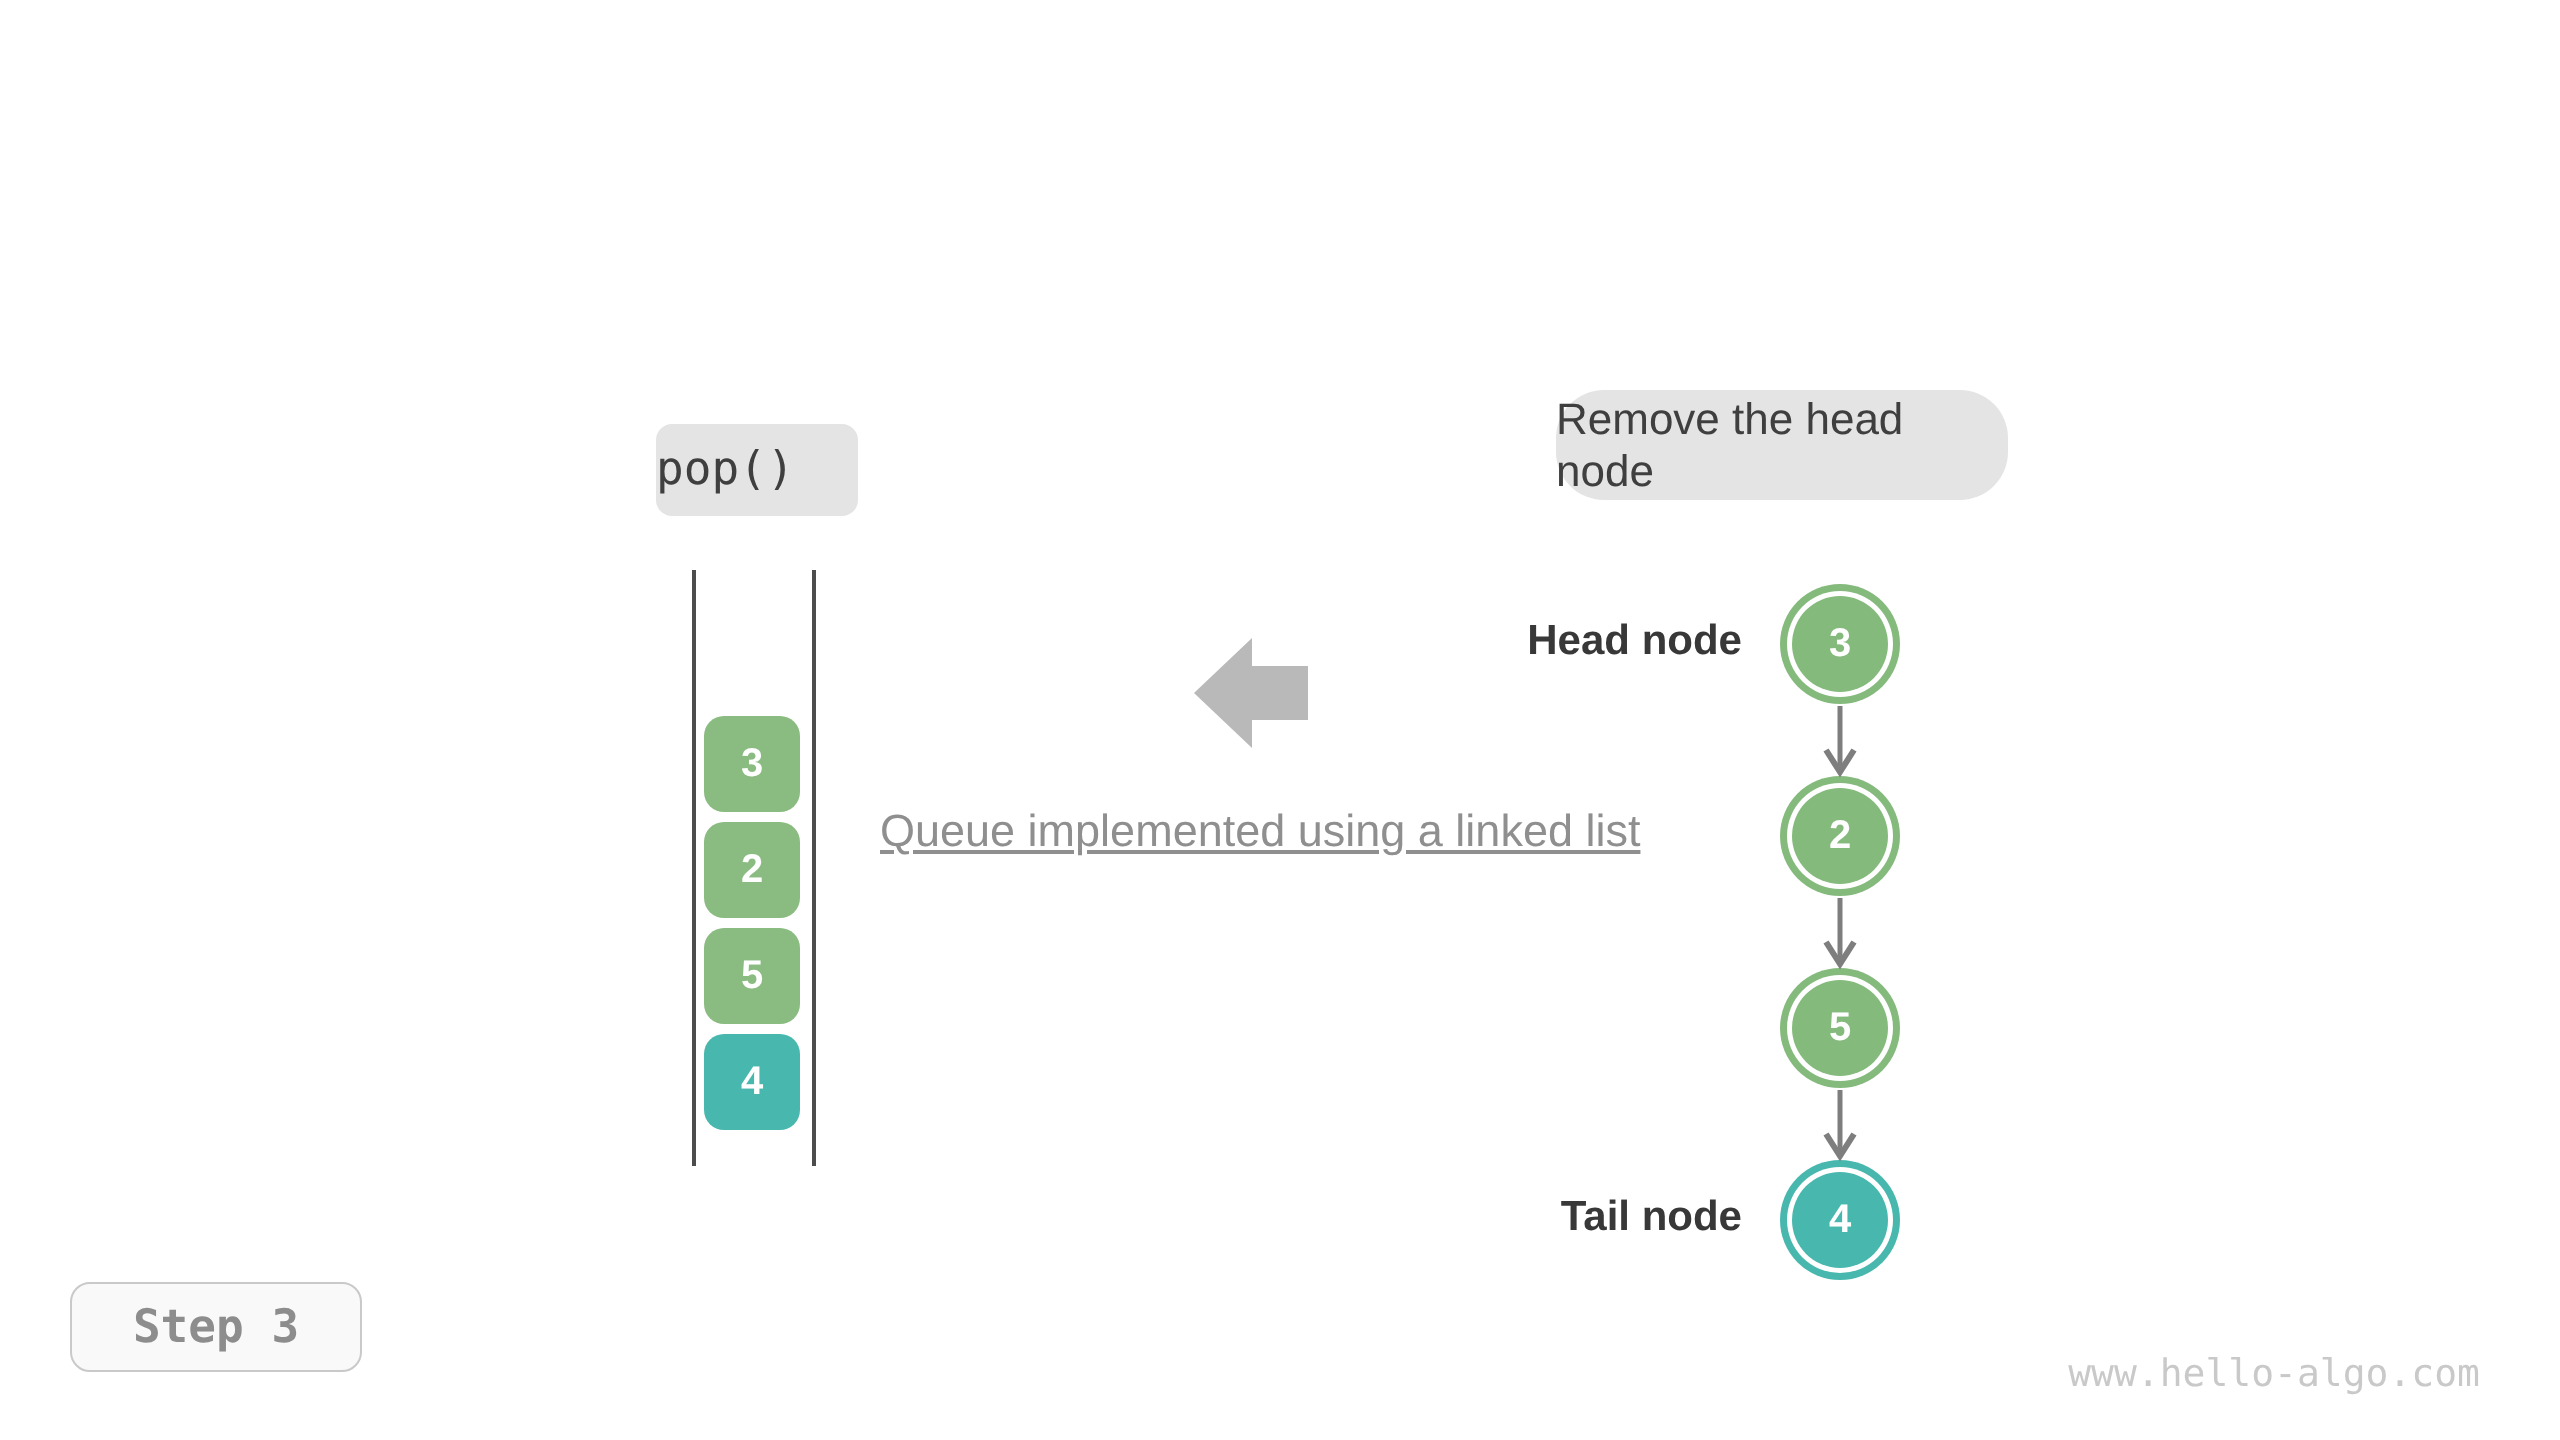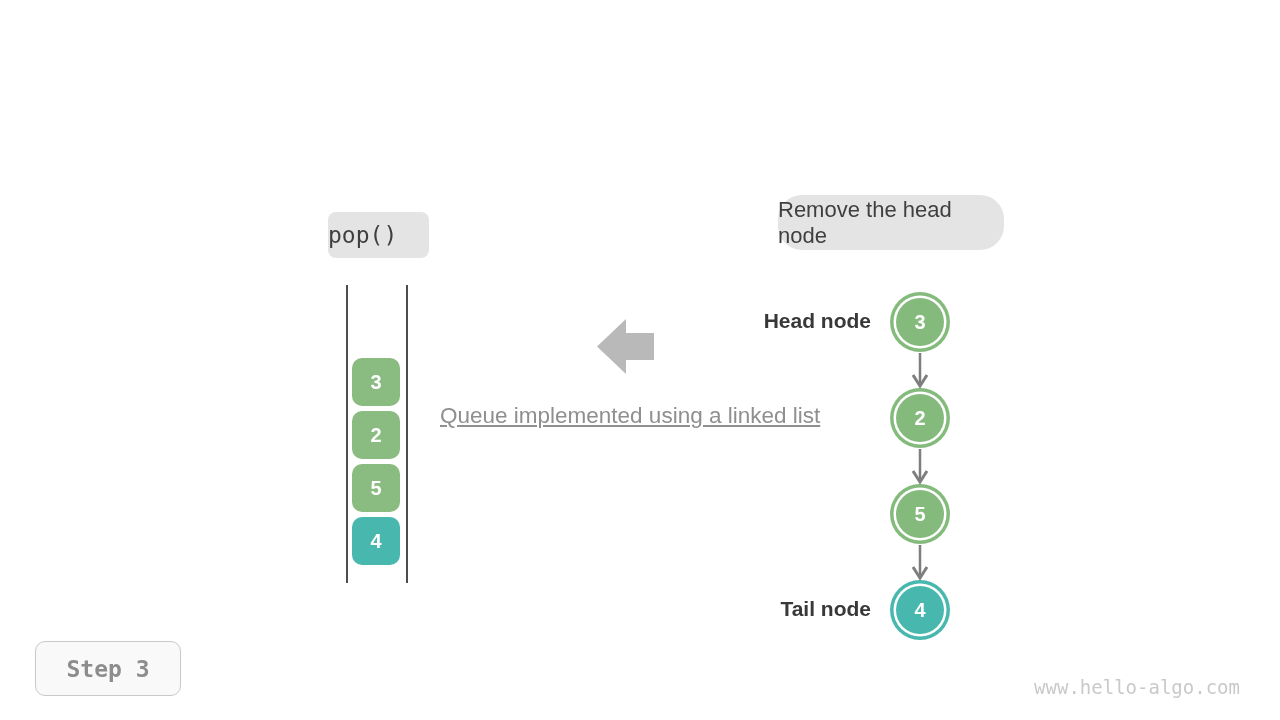--- a/index.html
+++ b/index.html
@@ -120,21 +120,21 @@
     color: var(--heading_text);
     white-space: nowrap;
   }
   #head-label { left: 671px; top: 309px; }
   #tail-label { left: 671px; top: 597px; }
 
   
   #step-badge {
     position: absolute;
     left: 35px; top: 641px;
-    width: 146px; height: 55px;
+    width: 146px; height: 45px;
     background: var(--step_bg);
     border: 1.5px solid var(--step_border);
     border-radius: 10px;
     box-sizing: border-box;
     display: flex;
     align-items: center;
     justify-content: center;
     font-family: "DejaVu Sans Mono", monospace;
     font-size: 23px;
     font-weight: bold;

